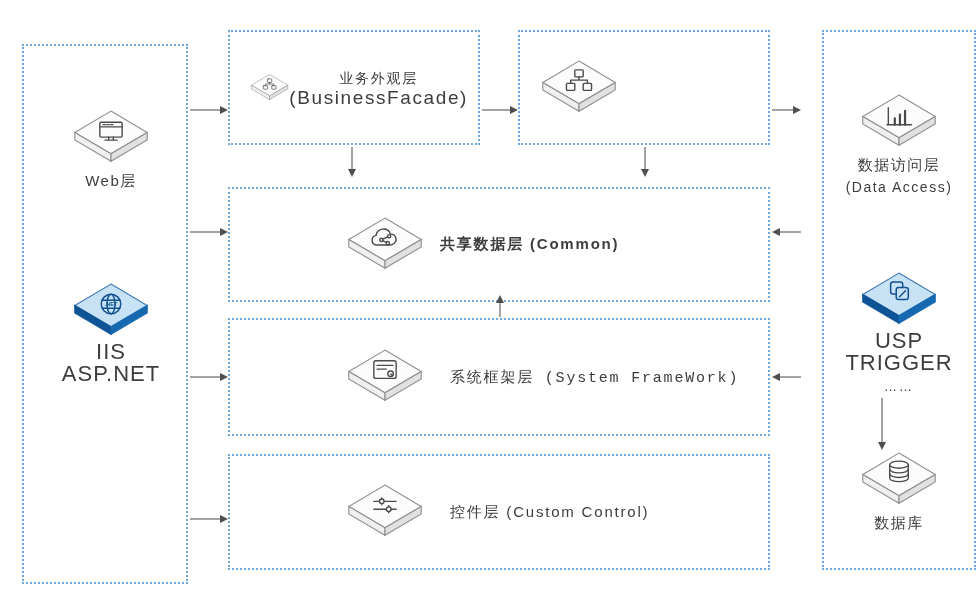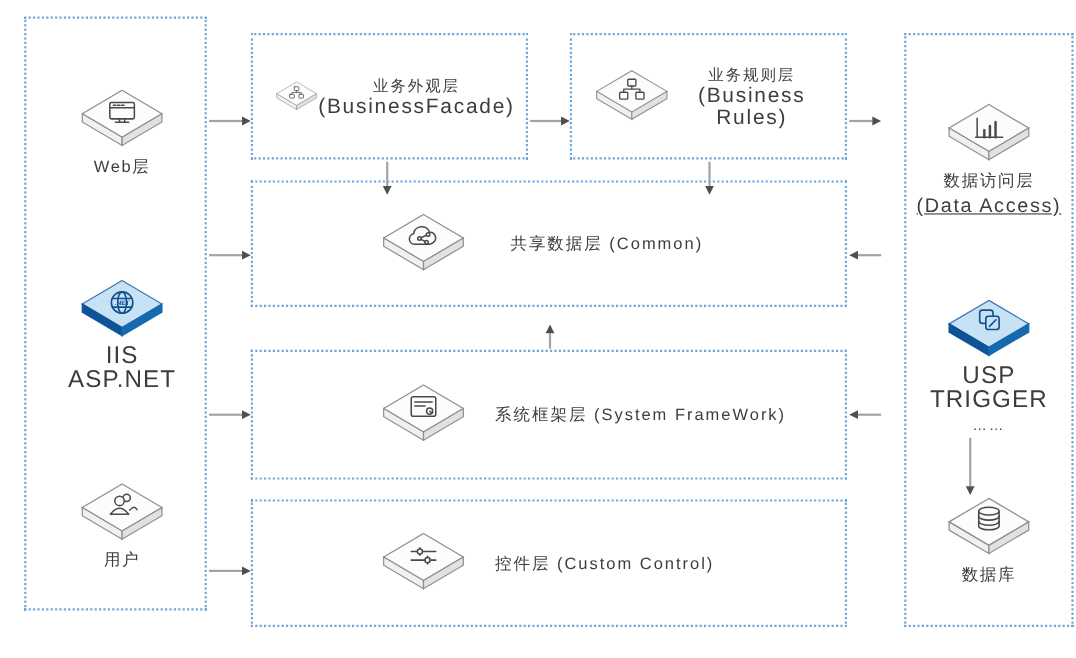--- a/index.html
+++ b/index.html
@@ -63,21 +63,21 @@
     <g id="plat-blue">
       <polygon class="bt" points="42,3 81,26 42,49 3,26"></polygon>
       <polygon class="bl" points="3,26 42,49 42,57 3,34"></polygon>
       <polygon class="br" points="42,49 81,26 81,34 42,57"></polygon>
     </g>
   </defs>
 </svg>
 
 <div class="canvas">
 
-  <div class="panel" id="col-left" style="left:22px;top:15px;width:166px;height:540px;">
+  <div class="panel" id="col-left" style="left:22px;top:44px;width:166px;height:540px;">
     <div class="colnode" style="top:62px;">
       <svg viewBox="0 0 84 64" width="78" height="60">
         <use href="#plat-gray"></use>
         <g class="glyph">
           <rect x="30" y="15" width="24" height="16" rx="1.5"></rect>
           <line x1="30" y1="20" x2="54" y2="20"></line>
           <path d="M33.5 17.6 h2.4 M37.5 17.6 h2.4 M41.5 17.6 h2.4"></path>
           <path d="M39.5 31 v3 M44.5 31 v3 M35.5 34.3 h13"></path>
         </g>
       </svg>
@@ -89,32 +89,20 @@
         <g class="glyph-blue">
           <circle cx="42" cy="24.5" r="10.5"></circle>
           <ellipse cx="42" cy="24.5" rx="4.3" ry="10.5"></ellipse>
           <path d="M32.5 20.5 h19 M32.5 29 h19"></path>
           <text x="42" y="27" font-size="6.2" font-weight="bold" text-anchor="middle" fill="#0D5396" stroke="none">.NET</text>
         </g>
       </svg>
       <div class="nlabel-en">IIS</div>
       <div class="nlabel-en">ASP.NET</div>
     </div>
-    <div class="colnode" style="top:420px;">
-      <svg viewBox="0 0 84 64" width="78" height="60">
-        <use href="#plat-gray"></use>
-        <g class="glyph">
-          <circle cx="46.5" cy="16.5" r="3.6" fill="#FCFCFC"></circle>
-          <path d="M49.5 28.5 q4.5 -5.5 7 -0.5"></path>
-          <circle cx="39.5" cy="19.5" r="4.6" fill="#FCFCFC"></circle>
-          <path d="M30.5 32.5 q9 -11.5 18 0 z" fill="#FCFCFC"></path>
-        </g>
-      </svg>
-      <div class="nlabel">用户</div>
-    </div>
   </div>
 
   <div class="layer-box" style="left:228px;top:30px;width:252px;height:115px;padding-left:20px;">
     <svg viewBox="0 0 84 64" width="78" height="60">
       <use href="#plat-gray"></use>
       <g class="glyph">
         <rect x="37.5" y="12.5" width="9" height="7.5" rx="1"></rect>
         <rect x="28.5" y="27" width="9" height="7.5" rx="1"></rect>
         <rect x="46.5" y="27" width="9" height="7.5" rx="1"></rect>
         <path d="M42 20 v3.5 M33 27 v-3.5 h18 v3.5"></path>
@@ -129,41 +117,37 @@
   <div class="layer-box" style="left:518px;top:30px;width:252px;height:115px;padding-left:20px;">
     <svg viewBox="0 0 84 64" width="78" height="60">
       <use href="#plat-gray"></use>
       <g class="glyph">
         <rect x="37.5" y="12.5" width="9" height="7.5" rx="1"></rect>
         <rect x="28.5" y="27" width="9" height="7.5" rx="1"></rect>
         <rect x="46.5" y="27" width="9" height="7.5" rx="1"></rect>
         <path d="M42 20 v3.5 M33 27 v-3.5 h18 v3.5"></path>
       </g>
     </svg>
-    <div class="grow">
-      <div class="cn-line">业务规则层</div>
-      <div class="en-line">(Business Rules)</div>
-    </div>
-  </div>
-
-  <div class="layer-box" style="left:228px;top:164px;width:542px;height:115px;padding-left:116px;gap:40px;">
+  </div>
+
+  <div class="layer-box" style="left:228px;top:187px;width:542px;height:115px;padding-left:116px;gap:16px;font-weight:bold;">
     <svg viewBox="0 0 84 64" width="78" height="60">
       <use href="#plat-gray"></use>
       <g class="glyph">
         <path d="M33 32 a5.2 5.2 0 0 1 -0.6 -10.3 a8 8 0 0 1 15.5 -1.4 a5.6 5.6 0 0 1 3.2 10.4 a6 6 0 0 1 -3.6 1.3 z"></path>
         <circle cx="46.5" cy="22.5" r="1.7"></circle>
         <circle cx="38" cy="26.5" r="1.7"></circle>
         <circle cx="45" cy="30" r="1.7"></circle>
         <path d="M39.6 25.7 l5.2 -2.4 M39.6 27.3 l3.8 2"></path>
       </g>
     </svg>
     <span class="one-line">共享数据层 (Common)</span>
   </div>
 
-  <div class="layer-box" style="left:228px;top:318px;width:542px;height:118px;padding-left:116px;gap:26px;">
+  <div class="layer-box" style="left:228px;top:318px;width:542px;height:118px;padding-left:116px;gap:26px;font-family:Liberation Mono, monospace;">
     <svg viewBox="0 0 84 64" width="78" height="60">
       <use href="#plat-gray"></use>
       <g class="glyph">
         <rect x="30" y="14.5" width="24" height="19" rx="2"></rect>
         <path d="M33.5 19.5 h17 M33.5 23.5 h10"></path>
         <circle cx="48" cy="28.5" r="3"></circle>
         <path d="M48.2 28.7 l2.2 1.8"></path>
       </g>
     </svg>
     <span class="one-line">系统框架层 (System FrameWork)</span>
@@ -189,21 +173,21 @@
       <svg viewBox="0 0 84 64" width="78" height="60">
         <use href="#plat-gray"></use>
         <g class="glyph">
           <path d="M30.5 16.5 v18.5 M29 35 h26.5"></path>
           <path d="M37.5 28 v7" stroke-width="2.4"></path>
           <path d="M43 24 v11" stroke-width="2.4"></path>
           <path d="M48.5 20 v15" stroke-width="2.4"></path>
         </g>
       </svg>
       <div class="nlabel">数据访问层</div>
-      <div class="nlabel" style="font-size:18px;text-decoration:underline;">(Data Access)</div>
+      <div class="nlabel" style="font-size:14px;">(Data Access)</div>
     </div>
     <div class="colnode" style="top:238px;">
       <svg viewBox="0 0 84 64" width="78" height="60">
         <use href="#plat-blue"></use>
         <g class="glyph-blue">
           <rect x="33" y="12.5" width="13" height="13" rx="2.5"></rect>
           <rect x="39" y="18.5" width="13" height="13" rx="2.5" fill="#C7E1F5"></rect>
           <path d="M42.5 28.5 l6.5 -6.5"></path>
         </g>
       </svg>

